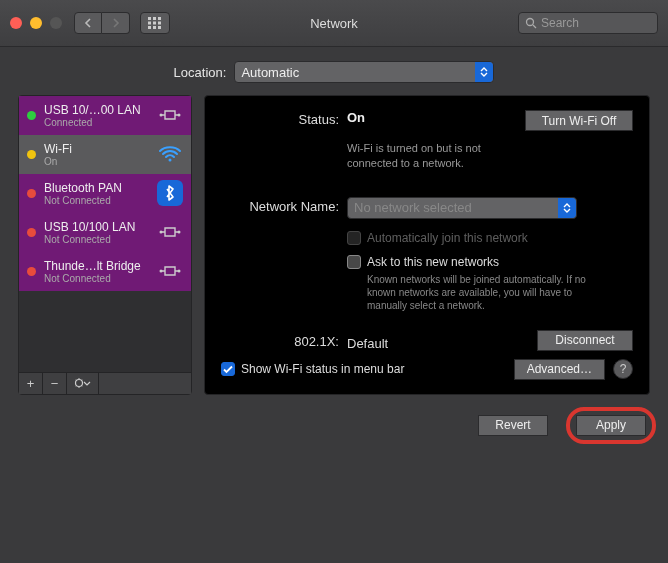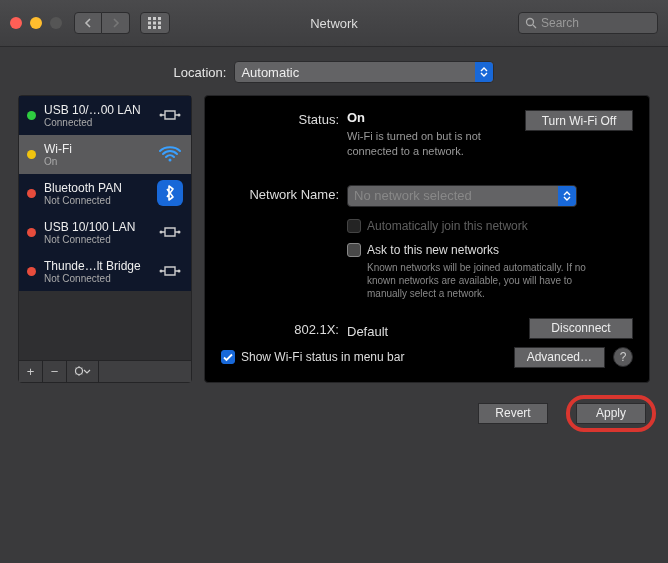--- a/index.html
+++ b/index.html
@@ -18,38 +18,38 @@
 .title{position:absolute;left:50%;transform:translateX(-50%);color:#ddd;font-size:13px;font-weight:500}
 .search{margin-left:auto;background:#565658;border:1px solid #2c2c2e;border-radius:4px;height:22px;width:140px;display:flex;align-items:center;padding:0 6px;color:#999;gap:4px;font-size:12px}
 .loc-row{display:flex;align-items:center;justify-content:center;gap:8px;padding:14px 0 12px}
 .loc-label{color:#e5e5e5}
 .select{background:#636365;border:1px solid #2b2b2d;border-radius:4px;height:22px;display:flex;align-items:center;padding:0 6px;color:#eee;position:relative;min-width:260px}
 .select .caret{position:absolute;right:0;top:0;bottom:0;width:18px;background:#1868d8;border-radius:0 4px 4px 0;display:flex;flex-direction:column;align-items:center;justify-content:center;gap:0}
 .caret svg{display:block}
 .body{display:flex;gap:12px;padding:0 18px 14px}
 .sidebar{width:174px;border:1px solid #242426;border-radius:4px;background:#2f2f31;display:flex;flex-direction:column}
 .list{flex:1;overflow:auto}
-.li{display:flex;align-items:center;padding:6px 8px;gap:8px;border-bottom:1px solid transparent;background:#0f172a}
+.li{display:flex;align-items:center;padding:6px 8px;gap:8px;border-bottom:1px solid transparent;background:#701a75}
 .li.sel{background:#5a5a5c}
 .status-dot{width:9px;height:9px;border-radius:50%;flex:none}
 .green{background:#2ecc40}
 .yellow{background:#f1c40f}
 .redd{background:#e74c3c}
 .li-text{flex:1;min-width:0}
 .li-name{color:#eee;font-size:12px;white-space:nowrap;overflow:hidden;text-overflow:ellipsis;font-weight:500}
 .li-sub{color:#aaa;font-size:10px}
 .li-icon{width:26px;height:26px;border-radius:6px;display:flex;align-items:center;justify-content:center;flex:none}
 .footer-bar{height:22px;background:#3f3f41;border-top:1px solid #242426;display:flex;align-items:center}
 .fbtn{width:24px;height:100%;border-right:1px solid #242426;display:flex;align-items:center;justify-content:center;color:#ccc;font-size:13px}
 .main{flex:1;border:1px solid #242426;border-radius:4px;background:#000000;padding:14px 16px;display:flex;flex-direction:column}
 .form-row{display:flex;align-items:flex-start;margin-bottom:8px}
 .form-label{width:126px;text-align:right;color:#ddd;padding-right:8px;padding-top:2px}
 .form-val{flex:1}
 .bold{font-weight:600;color:#eee}
-.sub{color:#999;font-size:11px;line-height:1.35;max-width:230px;margin-top:4px}
+.sub{color:#999;font-size:11px;line-height:1.35;max-width:230px;margin-top:16px}
 .btn{background:#636365;border:1px solid #2b2b2d;border-radius:0;height:21px;padding:0 12px;color:#eee;font-size:12px;display:inline-flex;align-items:center;justify-content:center;white-space:nowrap}
 .chk{width:14px;height:14px;border:1px solid #888;border-radius:3px;display:inline-flex;align-items:center;justify-content:center;vertical-align:middle;margin-right:6px;background:#484848}
 .chk.on{background:#1868d8;border-color:#1868d8}
 .chk.dis{opacity:.5}
 .opt{color:#aaa;font-size:12px;display:flex;align-items:center}
 .opt-note{color:#888;font-size:10px;line-height:1.3;margin:4px 0 10px 20px;max-width:240px}
 .bottom-row{display:flex;margin-top:auto}
 .help{width:20px;height:20px;border-radius:50%;background:#5a5a5c;color:#ccc;display:flex;align-items:center;justify-content:center;font-size:12px;margin-left:8px;border:1px solid #2b2b2d}
 .actions{display:flex;justify-content:flex-end;gap:28px;padding:6px 22px 0}
 .apply-ring{position:relative}
@@ -242,21 +242,21 @@
             <span>Ask to this new networks</span>
           </div>
         <div class="opt-note">Known networks will be joined automatically. If no known networks are available, you will have to manually select a network.</div>
       </div>
     </div>
 
     <div class="form-row" style="align-items:center">
       <div class="form-label">802.1X:</div>
       <div class="form-val" style="display:flex;align-items:flex-end">
         <span style="color:#ddd">Default</span>
-        <div class="btn" style="width:104px;margin-left:auto">Disconnect</div>
+        <div class="btn" style="width:96px;margin-left:auto">Disconnect</div>
       </div>
     </div>
 
     <div class="bottom-row">
       <div class="opt" style="color:#ddd">
         <span class="chk on">
             <svg width="10" height="9" viewBox="0 0 10 9">
               <path d="M1 4.5l2.5 2.5L9 1.5" stroke="#fff" stroke-width="1.8" fill="none"></path>
             </svg>
           </span>

